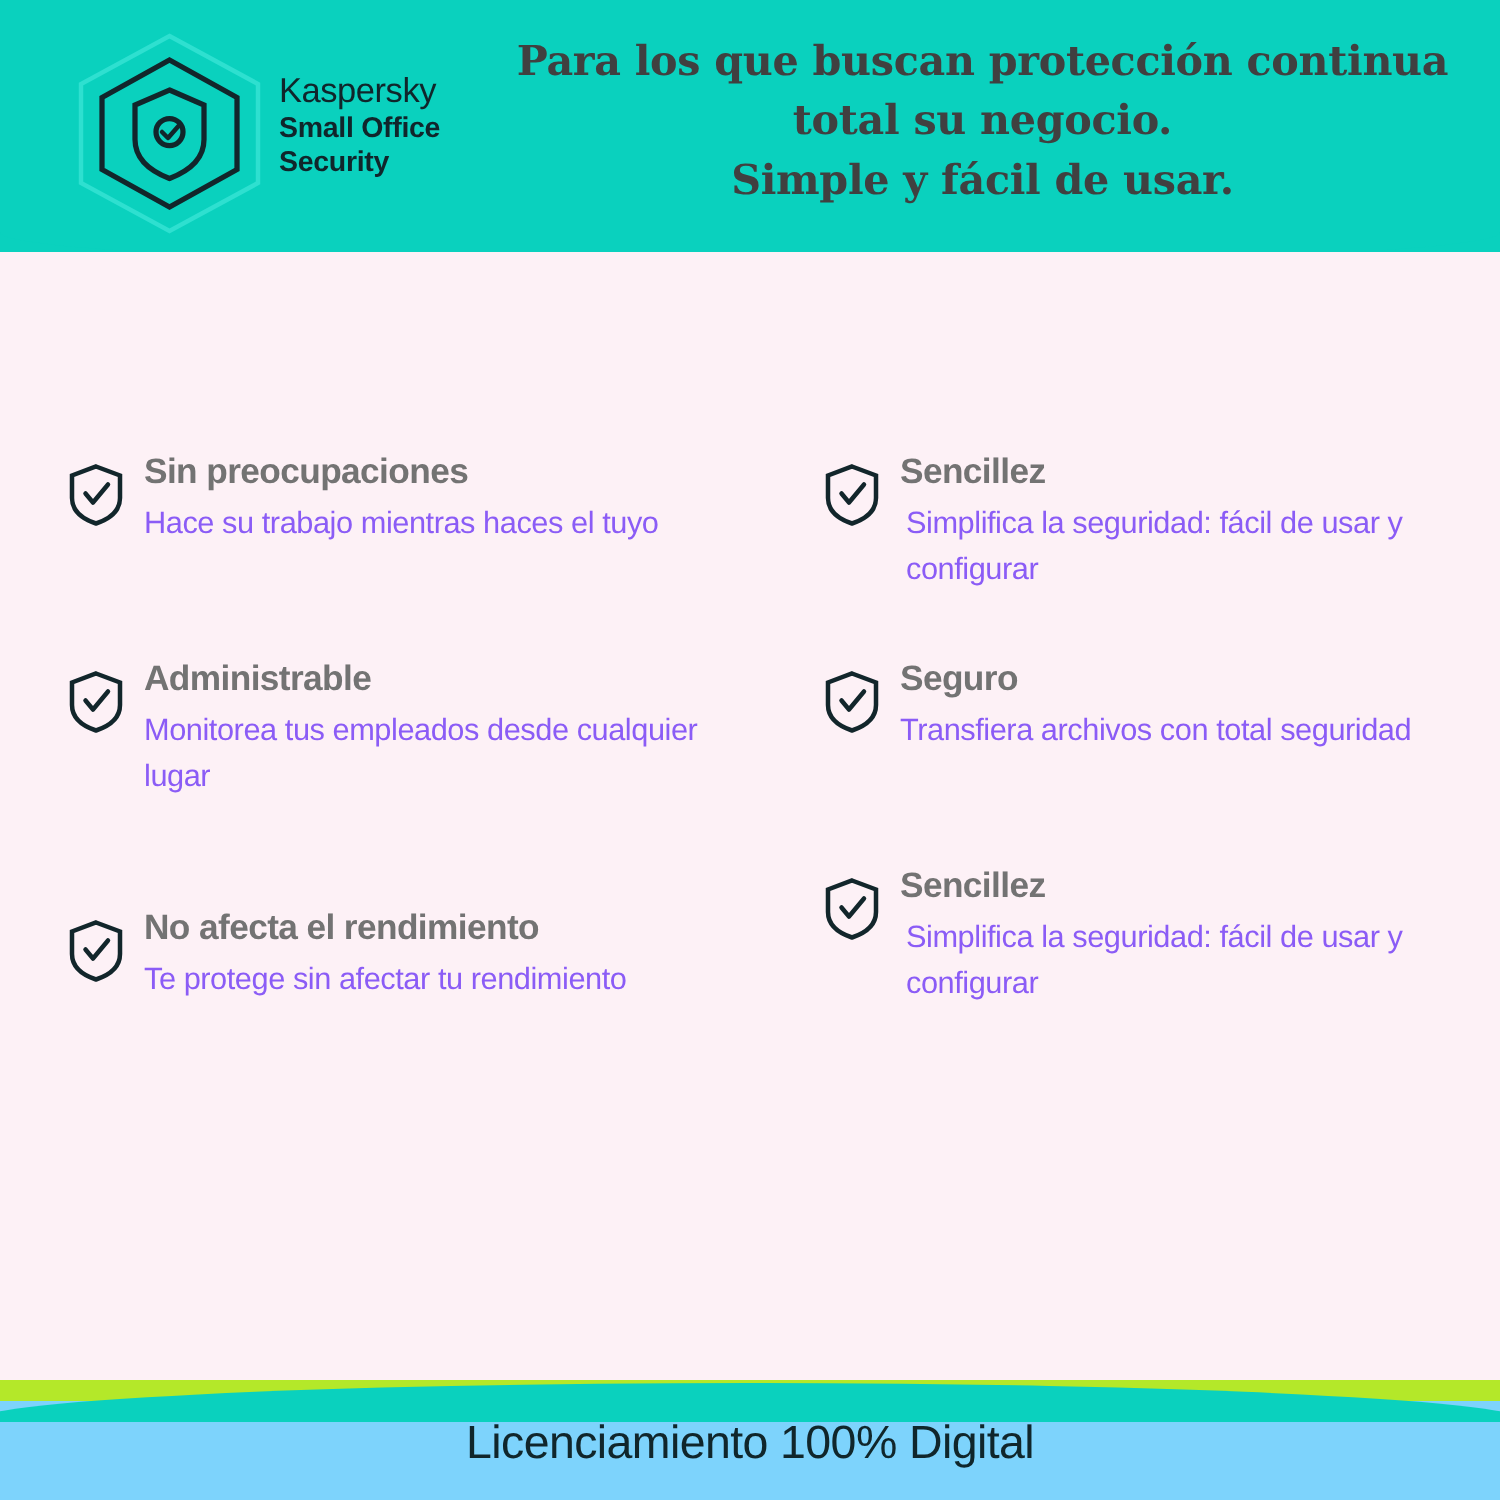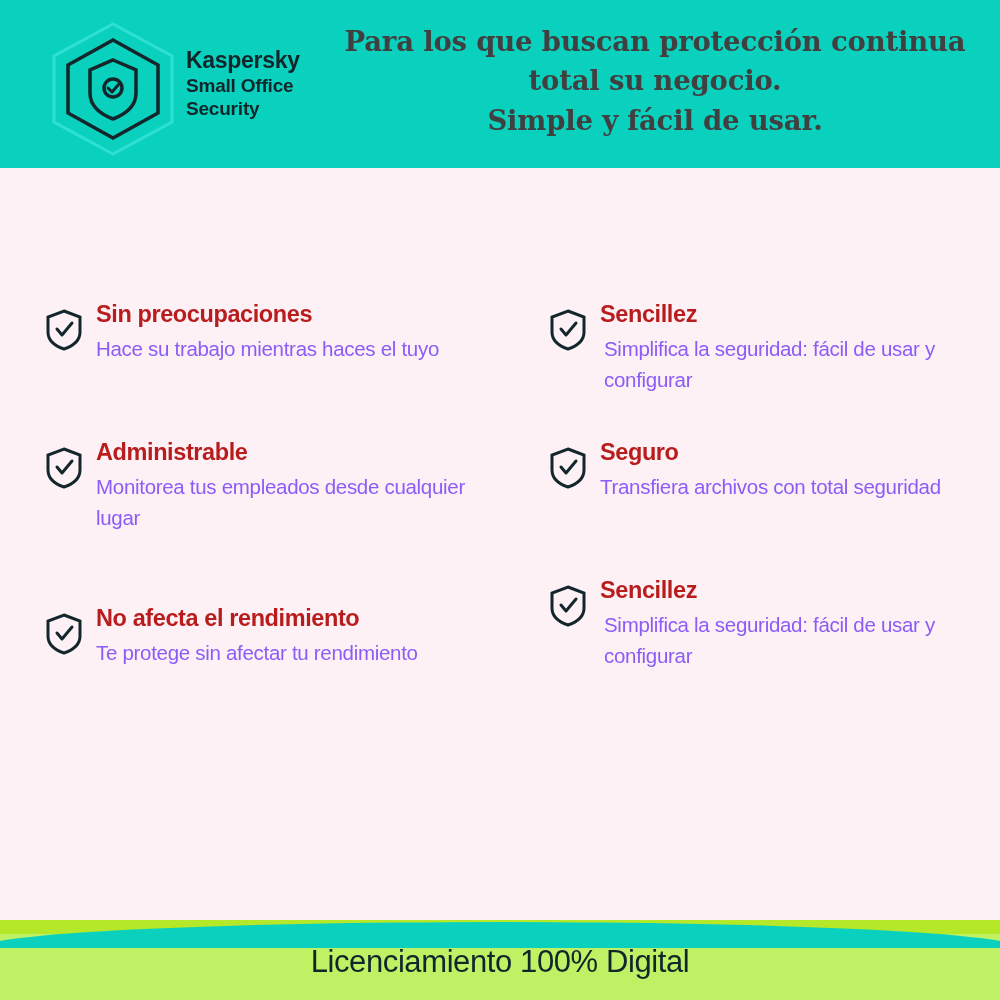--- a/index.html
+++ b/index.html
@@ -56,21 +56,21 @@
   }
   .brand {
     position: absolute;
     left: 138px;
     top: 32px;
     color: #10262b;
     line-height: 1.22;
   }
   .brand .b1 {
     font-size: 23px;
-    font-weight: bold;
+    font-weight: normal;
     letter-spacing: -0.3px;
   }
   .brand .b2 {
     font-size: 19px;
     font-weight: bold;
     letter-spacing: -0.2px;
   }
   .brand .b3 {
     font-size: 19px;
     font-weight: bold;
@@ -115,21 +115,21 @@
   }
   .f-icon {
     flex: 0 0 auto;
     width: 40px;
     height: 44px;
     margin-right: 12px;
     margin-top: 6px;
   }
   .f-text { flex: 1 1 auto; }
   .f-title {
-    color: #b91c1c;
+    color: #737373;
     font-size: 23.5px;
     font-weight: bold;
     letter-spacing: -0.4px;
     line-height: 1.1;
     margin: 0 0 5px 0;
   }
   .f-desc {
     color: #8b5cf6;
     font-size: 20.5px;
     font-weight: normal;
@@ -148,21 +148,21 @@
   #f-r1 { top: 272px; }
   #f-r2 { top: 410px; }
 
   
   .footer {
     position: absolute;
     left: 0;
     bottom: 0;
     width: 1000px;
     height: 80px;
-    background: #bef264;
+    background: #7dd3fc;
     overflow: hidden;
   }
   .footer-accent {
     position: absolute;
     left: 0;
     top: 0;
     width: 1000px;
     height: 14px;
     background: #b4e829;
   }

